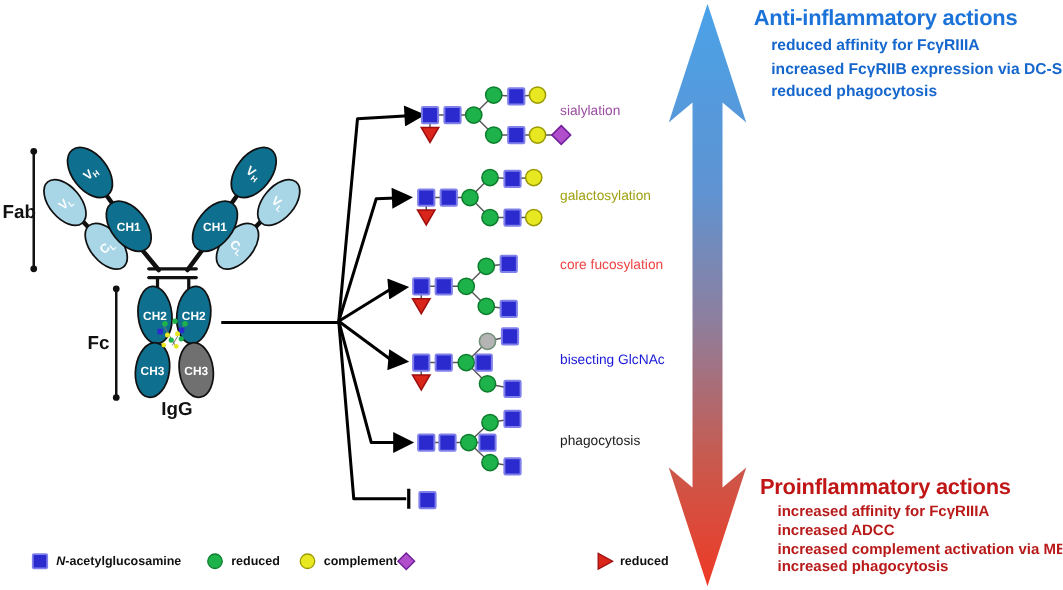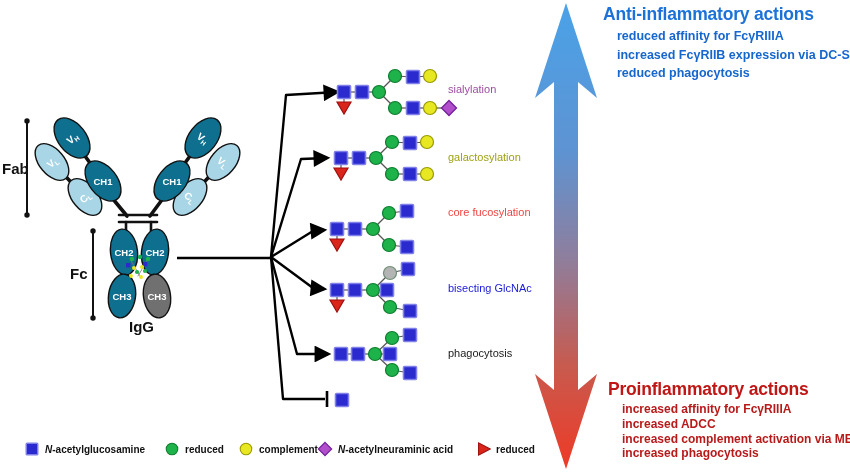--- a/index.html
+++ b/index.html
@@ -275,21 +275,20 @@
   <div class="legend-item" style="left:238px">
     <svg width="16" height="16" viewBox="-9 -9 18 18">
         <circle cx="0" cy="0" r="6.5" fill="#e8e822" stroke="#9a9a00" stroke-width="1.2"></circle>
       </svg>
     <span class="legend-text">complement</span>
   </div>
   <div class="legend-item nfirst" style="left:317px">
     <svg width="16" height="16" viewBox="-9 -9 18 18">
         <path d="M0,-7.5 L7.5,0 L0,7.5 L-7.5,0 Z" fill="#b14ecb" stroke="#71209a" stroke-width="1.3"></path>
       </svg>
-    <span class="legend-text">N-acetylneuraminic acid</span>
   </div>
   <div class="legend-item" style="left:475px">
     <svg width="16" height="16" viewBox="-9 -9 18 18">
         <polygon points="-5,-7 -5,7 8,0" fill="#da251a" stroke="#a00f0f" stroke-width="1.2"></polygon>
       </svg>
     <span class="legend-text">reduced</span>
   </div>
 
 </div>
 

